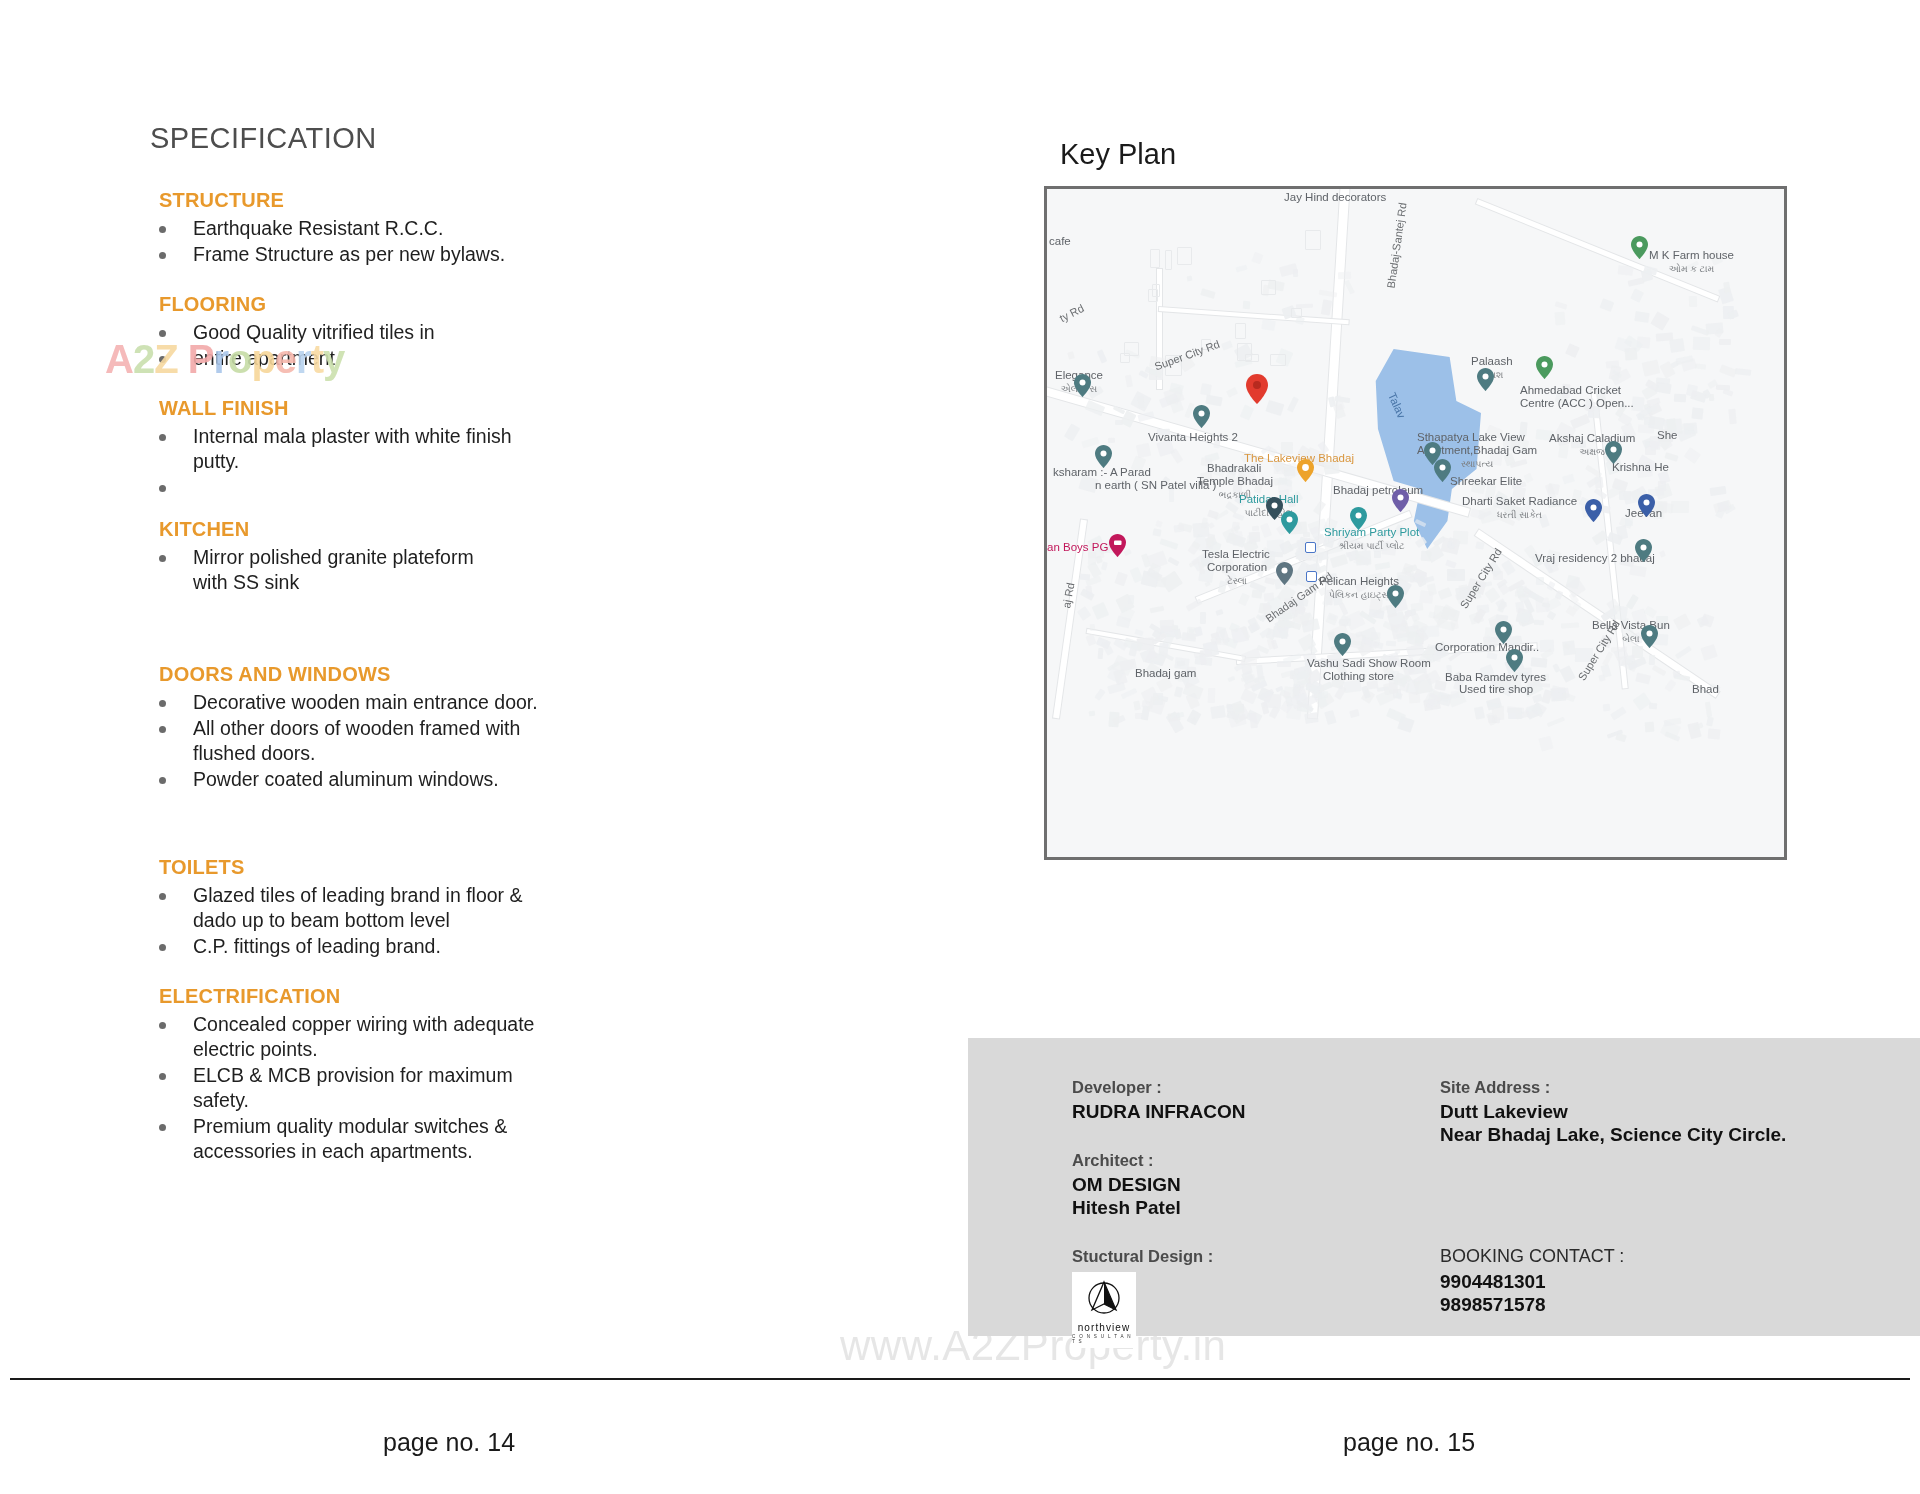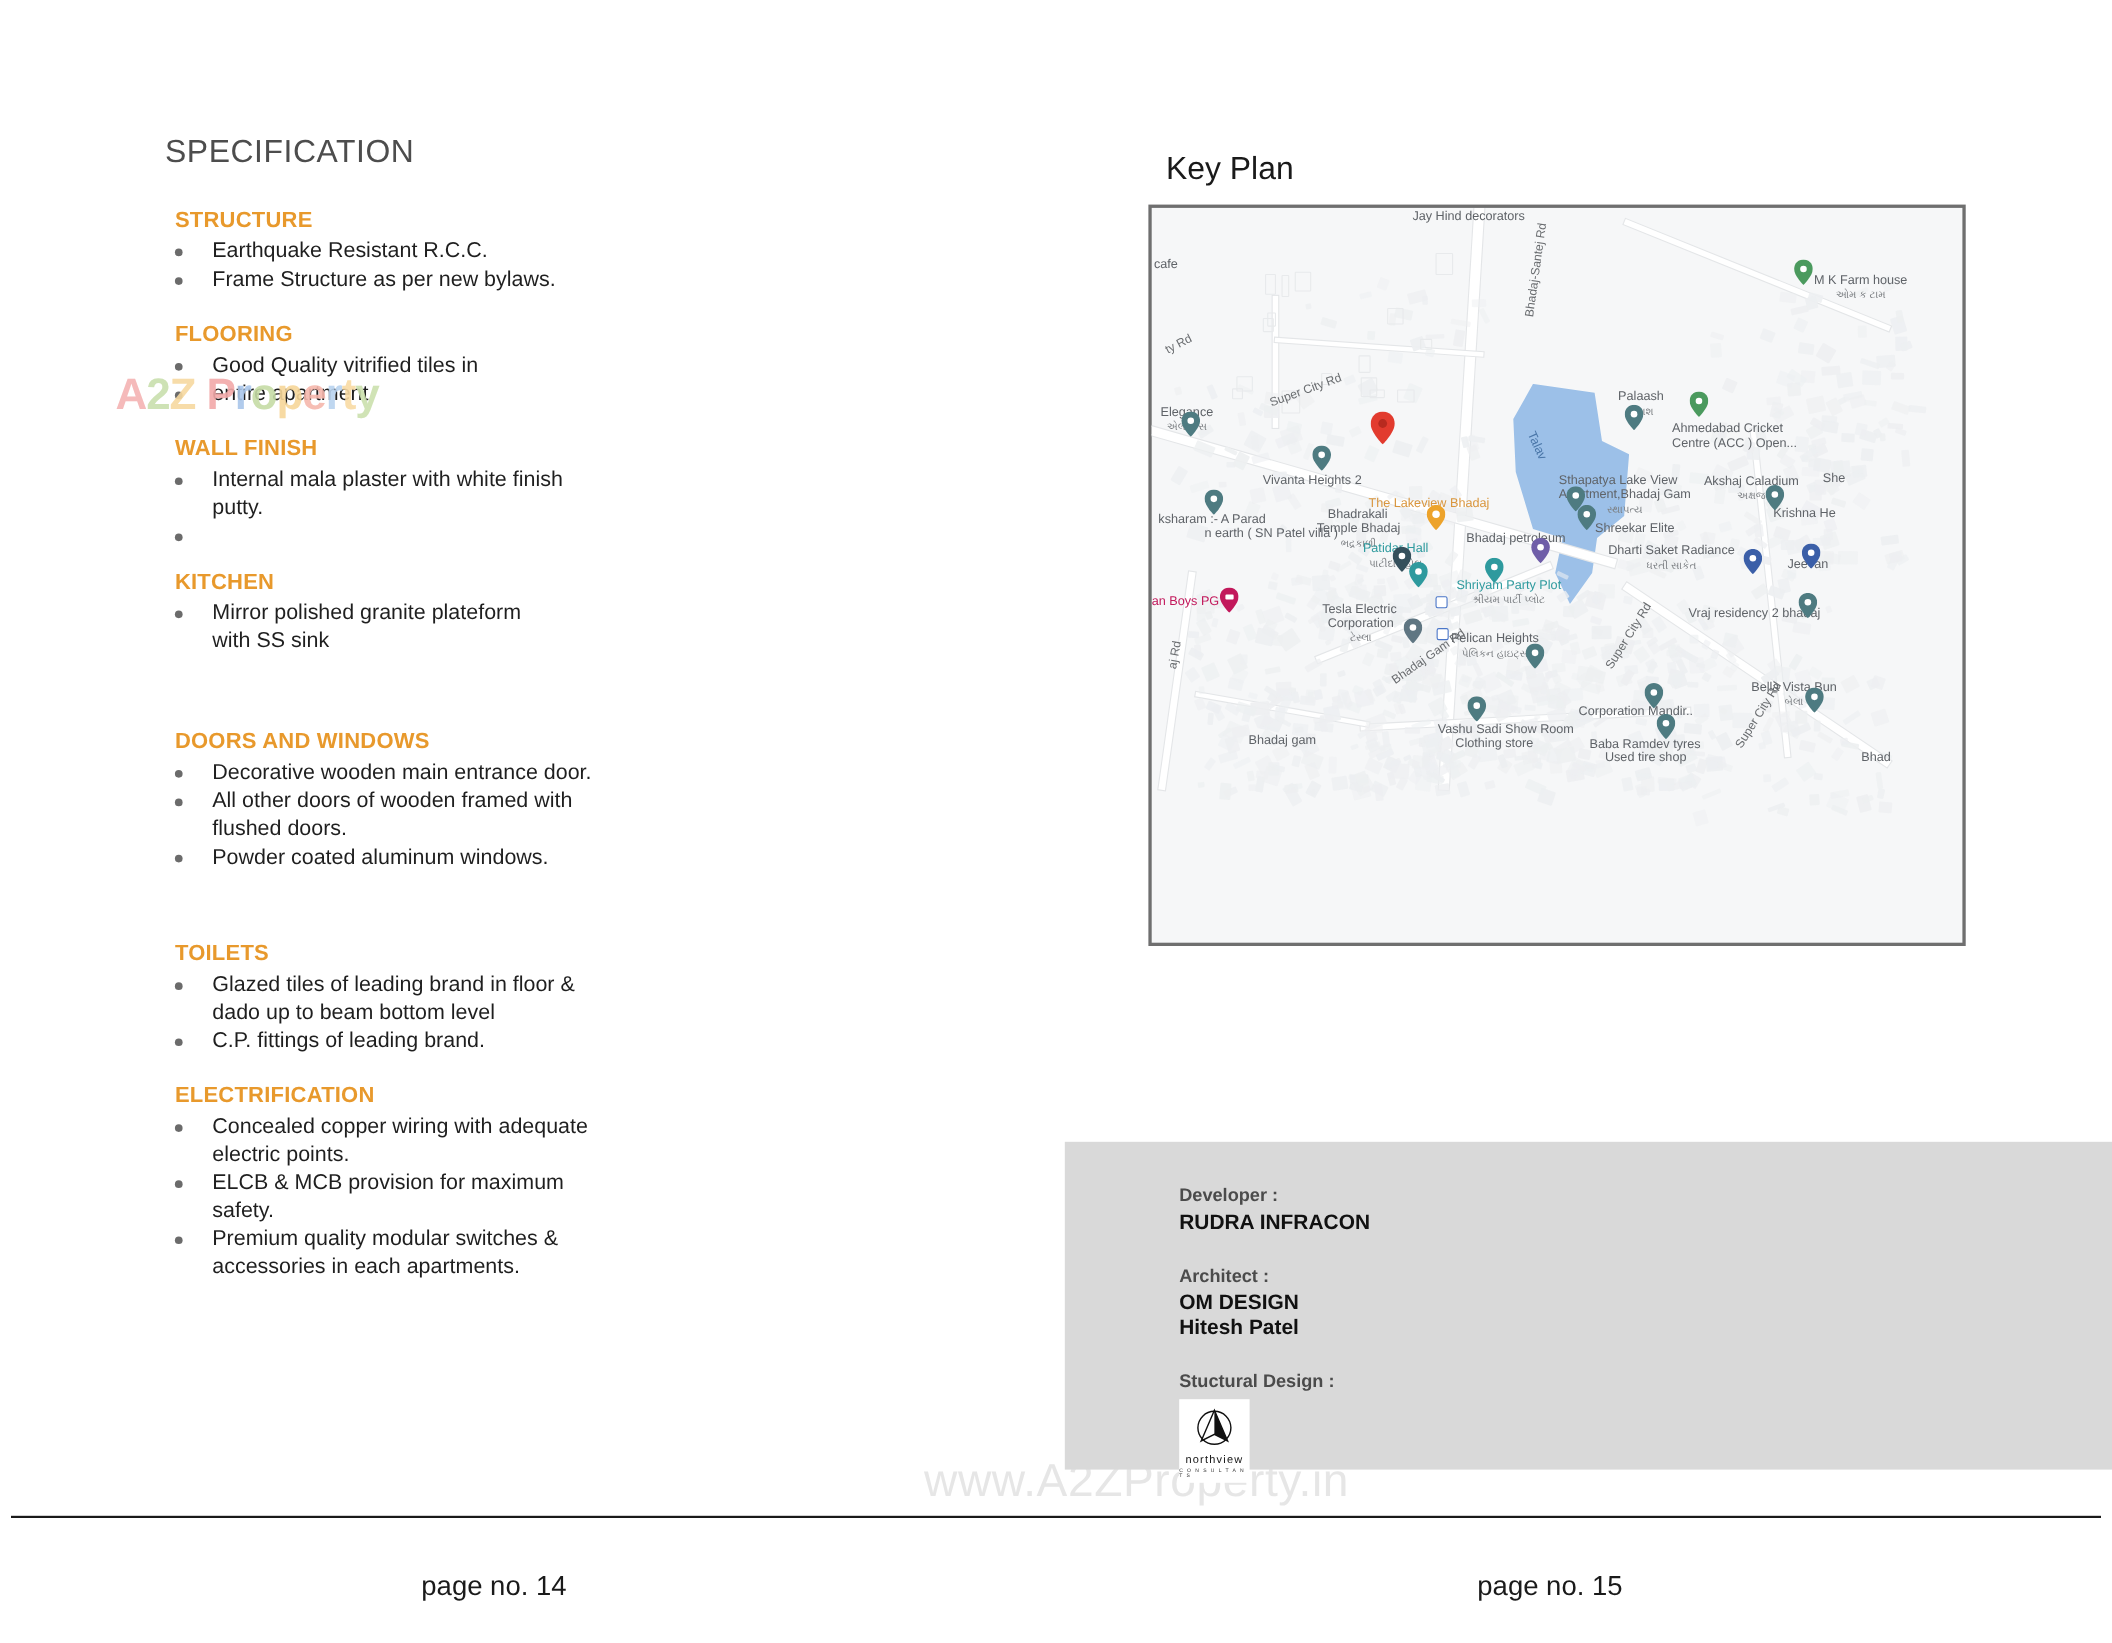--- a/index.html
+++ b/index.html
@@ -1426,19 +1426,32 @@
             <circle cx="22" cy="18" r="15" fill="none" stroke="#111" stroke-width="1.3"></circle>
             <path d="M22 2 L34 30 L22 24 L10 30 Z" fill="none" stroke="#111" stroke-width="1.3"></path>
             <path d="M22 2 L22 24 L34 30 Z" fill="#111"></path>
           </svg>
           <div id="logo-name">northview</div>
           <div id="logo-sub">C O N S U L T A N T S</div>
         </div>
       </div>
     </div>
 
+    <div class="info-col-b">
+      <div class="info-blk">
+        <div class="info-lbl">Site Address :</div>
+        <div class="info-val">Dutt Lakeview</div>
+        <div class="info-val">Near Bhadaj Lake, Science City Circle.</div>
+      </div>
+      <div style="height:72px;"></div>
+      <div>
+        <div class="info-lbl" style="font-weight:400; font-size:18px; color:#2b2b2b;">BOOKING CONTACT :</div>
+        <div class="info-val">9904481301</div>
+        <div class="info-val">9898571578</div>
+      </div>
+    </div>
   </div>
 
   <div id="footer-rule"></div>
   <div class="page-no" id="page-no-left">page no. 14</div>
   <div class="page-no" id="page-no-right">page no. 15</div>
 
 </div>
 
 </body></html>

